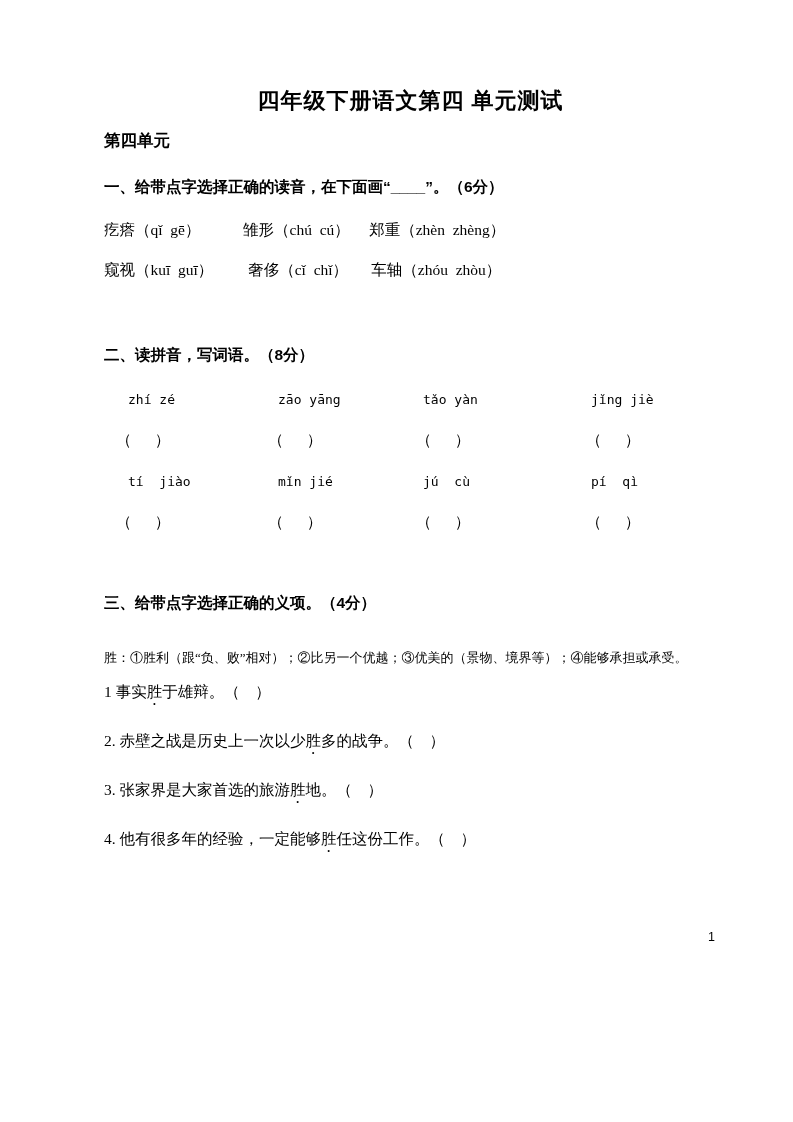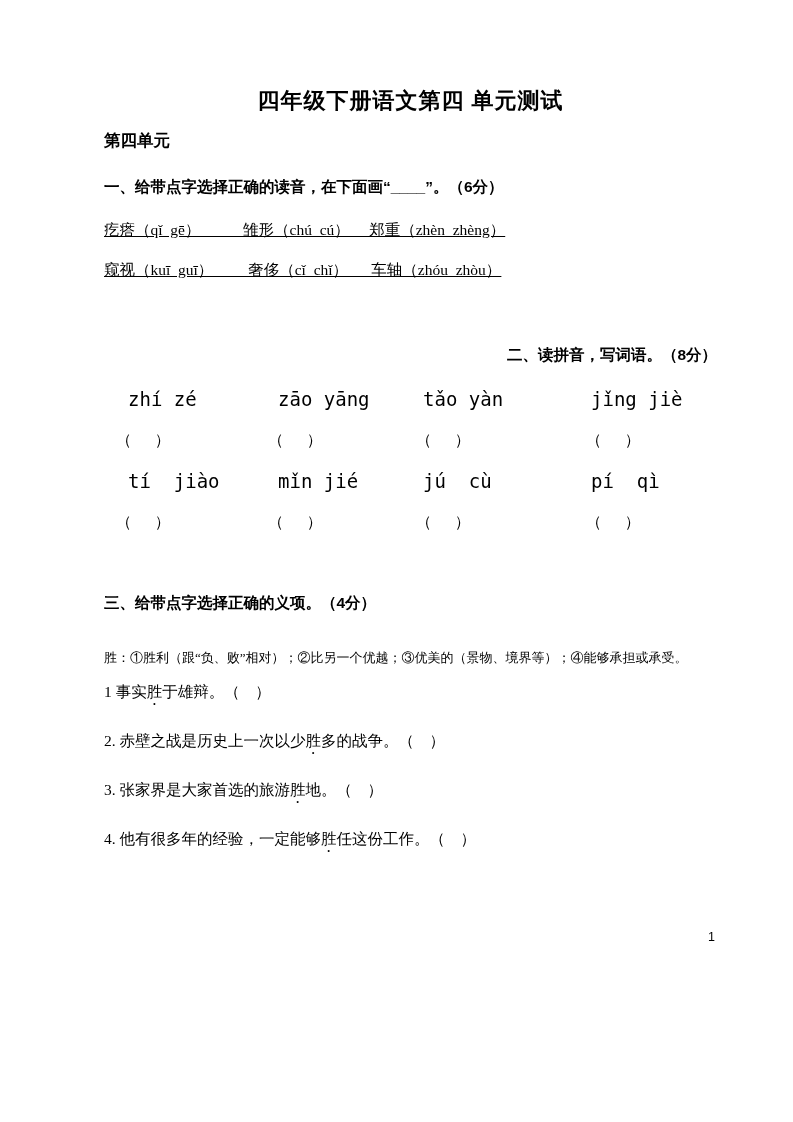--- a/index.html
+++ b/index.html
@@ -29,32 +29,32 @@
     text-align: left;
     margin-bottom: 26px;
   }
   .heading {
     font-family: "Liberation Sans", "DejaVu Sans", sans-serif;
     font-weight: bold; font-size: 15.5px; line-height: 21px;
     margin-bottom: 22px;
     white-space: pre;
   }
   .line { font-size: 15.5px; line-height: 21px; margin-bottom: 19px; }
-  .pre { white-space: pre; text-decoration: underline; }
+  .pre { white-space: pre; }
   .item { margin-bottom: 21px; }
   .item span { white-space: pre; }
   .para { font-size: 13px; line-height: 38px; margin-bottom: 4px; }
   .sec2 { margin-top: 64px; }
   .sec3 { margin-top: 60px; }
   .sec4 { margin-top: 62px; }
-  .sec2 .heading { margin-bottom: 24px; text-align: right; }
+  .sec2 .heading { margin-bottom: 24px; }
   .sec3 .heading, .sec4 .heading { margin-bottom: 26px; }
   .row4 {
     display: grid;
-    font-size: 19px; line-height: 21px;
+    font-size: 13px; line-height: 21px;
   }
   .row4 span { white-space: pre; }
   .row4.pinyin {
     grid-template-columns: 150px 145px 168px 1fr;
     padding-left: 24px;
     margin-bottom: 19px;
     font-family: "DejaVu Sans Mono", monospace;
   }
   .row4.blanks {
     grid-template-columns: 152px 148px 170px 1fr;

